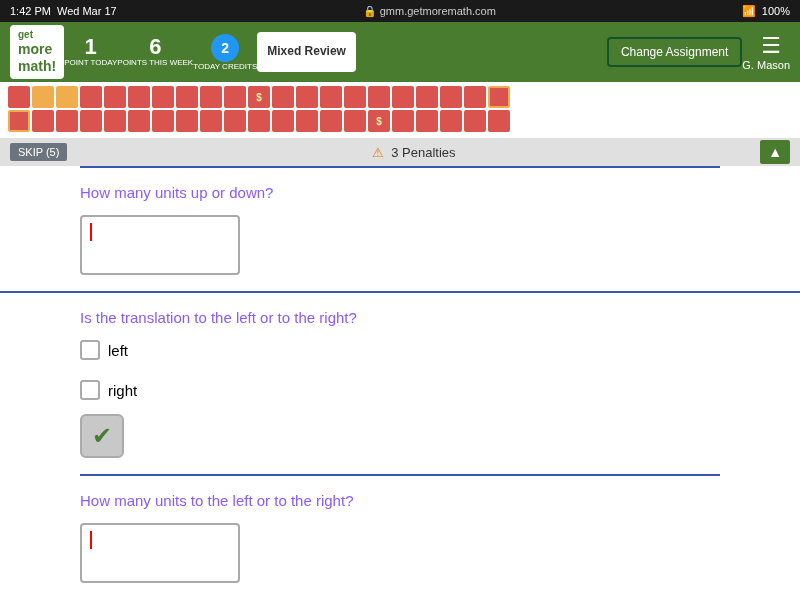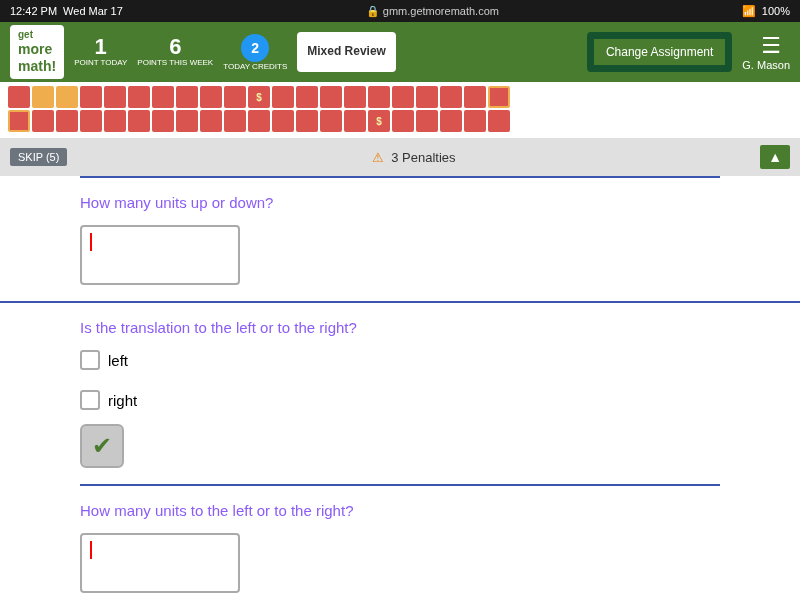--- a/index.html
+++ b/index.html
@@ -19,21 +19,20 @@
     .status-bar-left { display: flex; gap: 6px; align-items: center; }
     .status-bar-right { display: flex; gap: 6px; align-items: center; }
 
     
     .header {
       background: #4a7c2f;
       height: 60px;
       display: flex;
       align-items: center;
       padding: 0 10px;
-      gap: 10px;
     }
     .logo {
       background: white;
       border-radius: 4px;
       padding: 4px 8px;
       color: #4a7c2f;
       font-weight: bold;
       font-size: 13px;
       line-height: 1.2;
     }
@@ -75,21 +74,21 @@
       font-size: 12px;
       font-weight: bold;
       color: #333;
       cursor: pointer;
       text-align: center;
       line-height: 1.3;
     }
 
     .change-assignment-btn {
       background: transparent;
-      border: 7px solid #14532d;
+      border: 2px solid #14532d;
       border-radius: 4px;
       padding: 6px 12px;
       font-size: 12px;
       color: white;
       cursor: pointer;
       margin-left: auto;
     }
 
     .hamburger {
       color: white;
@@ -136,21 +135,21 @@
       background: white;
       flex: 1;
     }
 
     
     .skip-bar {
       display: flex;
       align-items: center;
       background: #e0e0e0;
       padding: 4px 10px;
-      height: 38px;
+      height: 28px;
     }
     .skip-btn {
       background: #6c757d;
       color: white;
       border: none;
       padding: 3px 8px;
       font-size: 11px;
       cursor: pointer;
       border-radius: 2px;
     }
@@ -252,21 +251,21 @@
       height: 2px;
       background: #3a56b0;
       margin: 0 80px;
     }
   </style>
 </head>
 <body>
 
 <div class="status-bar">
   <div class="status-bar-left">
-    <span>12:42 PM</span>
+    <span>1:42 PM</span>
     <span>Wed Mar 17</span>
   </div>
   <div style="font-size:11px; color:#ccc;">
     <span>🔒</span>
     <span>gmm.getmoremath.com</span>
   </div>
   <div class="status-bar-right">
     <span>📶</span>
     <span>100%</span>
   </div>

